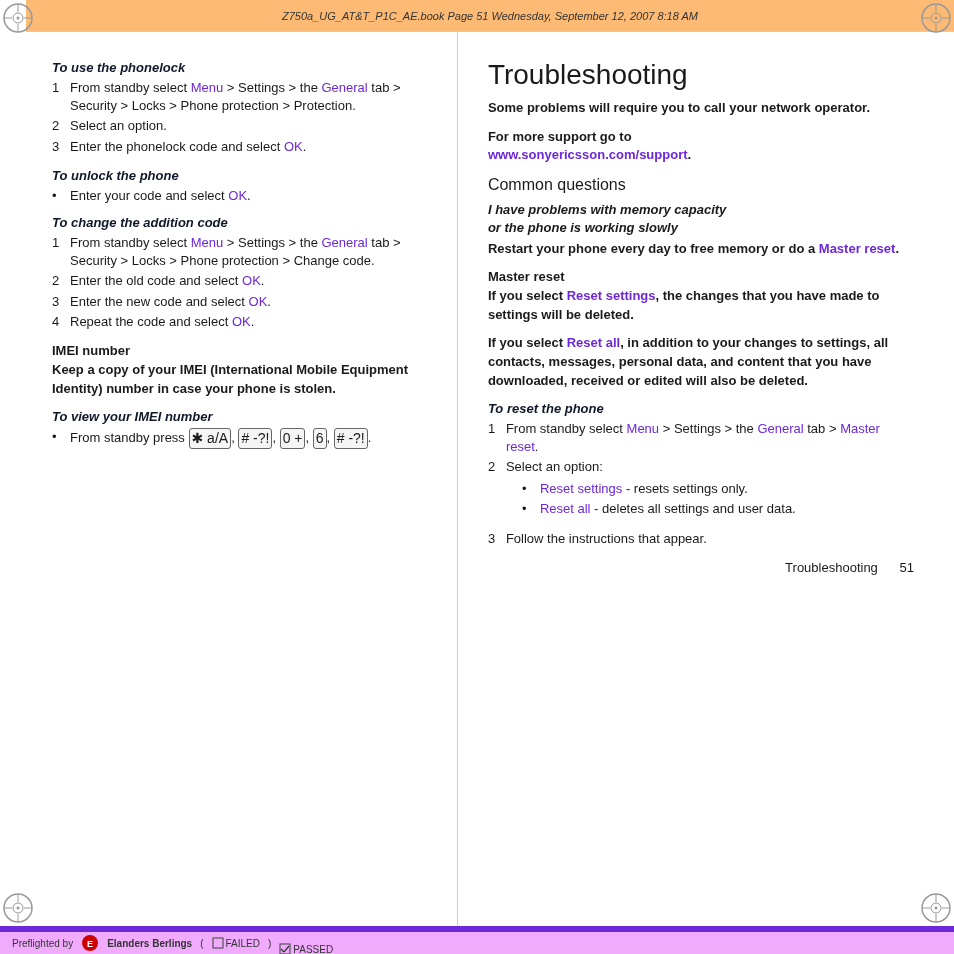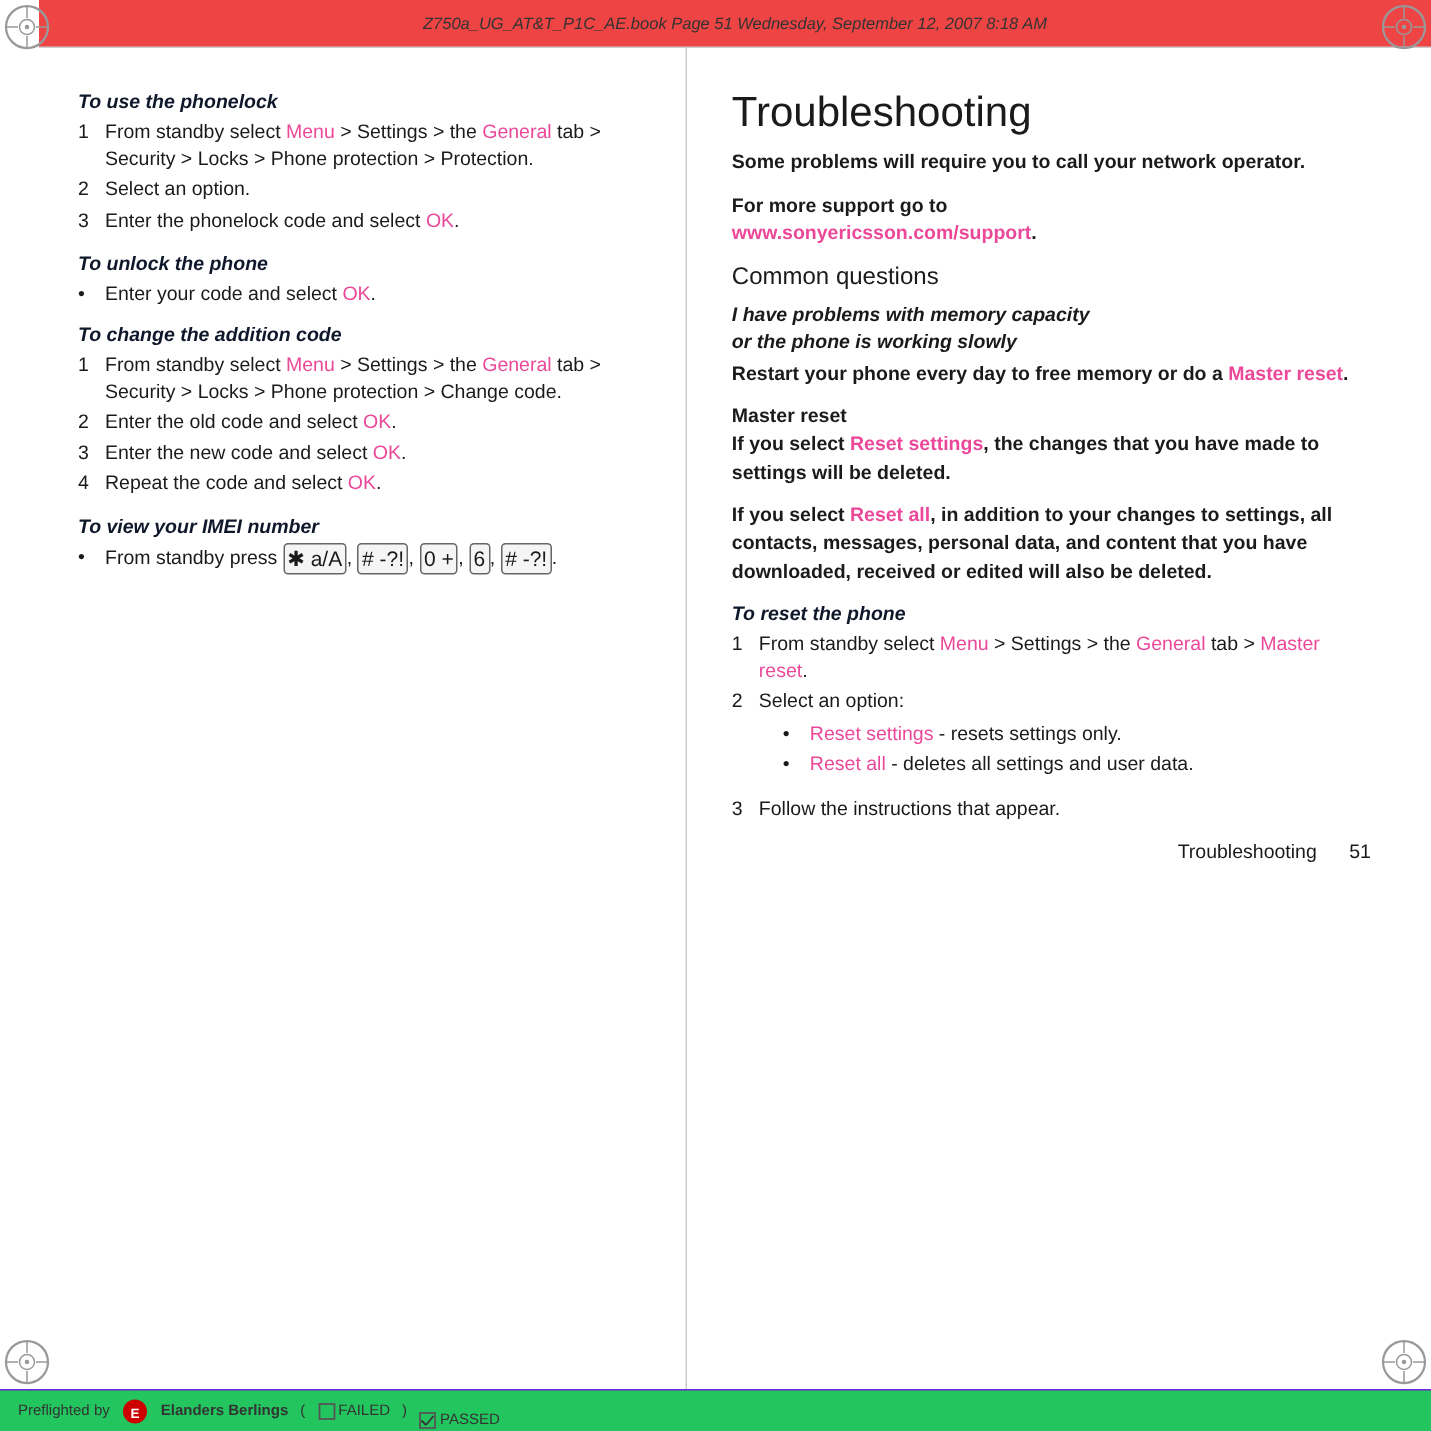--- a/index.html
+++ b/index.html
@@ -15,40 +15,40 @@
       position: relative;
     }
 
     
     .header-bar {
       position: absolute;
       top: 0;
       left: 0;
       right: 0;
       height: 32px;
-      background: #ef4444;
+      background: #fdba74;
       border-bottom: 1px solid #cccccc;
       display: flex;
       align-items: center;
       justify-content: center;
       font-size: 11px;
       color: #333333;
       font-style: italic;
       margin-left: 26px;
     }
 
     
     .footer-bar {
       position: absolute;
       bottom: 0;
       left: 0;
       right: 0;
       height: 28px;
-      background: #22c55e;
-      border-top: 1px solid #6d28d9;
+      background: #f0abfc;
+      border-top: 6px solid #6d28d9;
       display: flex;
       align-items: center;
       padding: 0 12px;
       font-size: 10px;
       color: #333;
       gap: 8px;
     }
 
     
     .corner {
@@ -128,21 +128,21 @@
       font-size: 13px;
       line-height: 1.4;
     }
     .bullet-list li::before {
       content: "•";
       min-width: 14px;
     }
 
     
     .link-text {
-      color: #ec4899;
+      color: #6d28d9;
     }
 
     
     .bold-heading {
       font-weight: bold;
       font-size: 13px;
       margin-bottom: 3px;
     }
 
     
@@ -308,20 +308,24 @@
           <span class="num">3</span>
           <span>Enter the new code and select <span class="link-text">OK</span>.</span>
         </li>
         <li>
           <span class="num">4</span>
           <span>Repeat the code and select <span class="link-text">OK</span>.</span>
         </li>
       </ul>
     </div>
 
+    <div class="spacer">
+      <div class="bold-heading">IMEI number</div>
+      <p class="para">Keep a copy of your IMEI (International Mobile Equipment Identity) number in case your phone is stolen.</p>
+    </div>
 
     <div class="spacer">
       <div class="section-title-italic">To view your IMEI number</div>
       <ul class="bullet-list">
         <li>
           <span>From standby press
             <span class="key-icon">✱ a/A</span>,
             <span class="key-icon"># -?!</span>,
             <span class="key-icon">0 +</span>,
             <span class="key-icon">6</span>,

